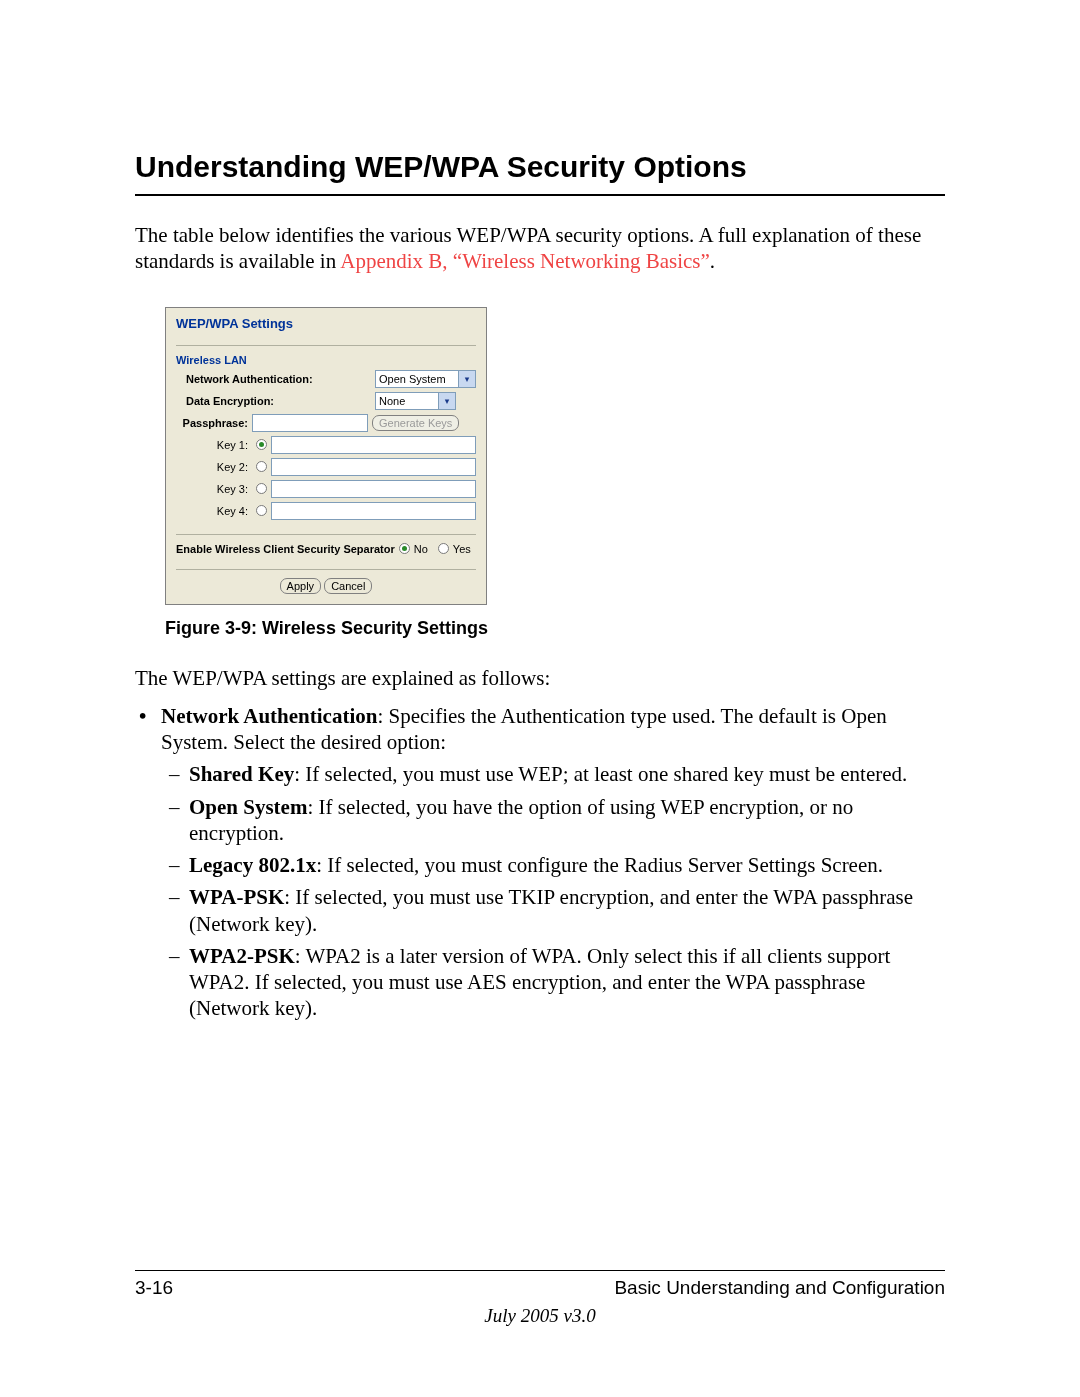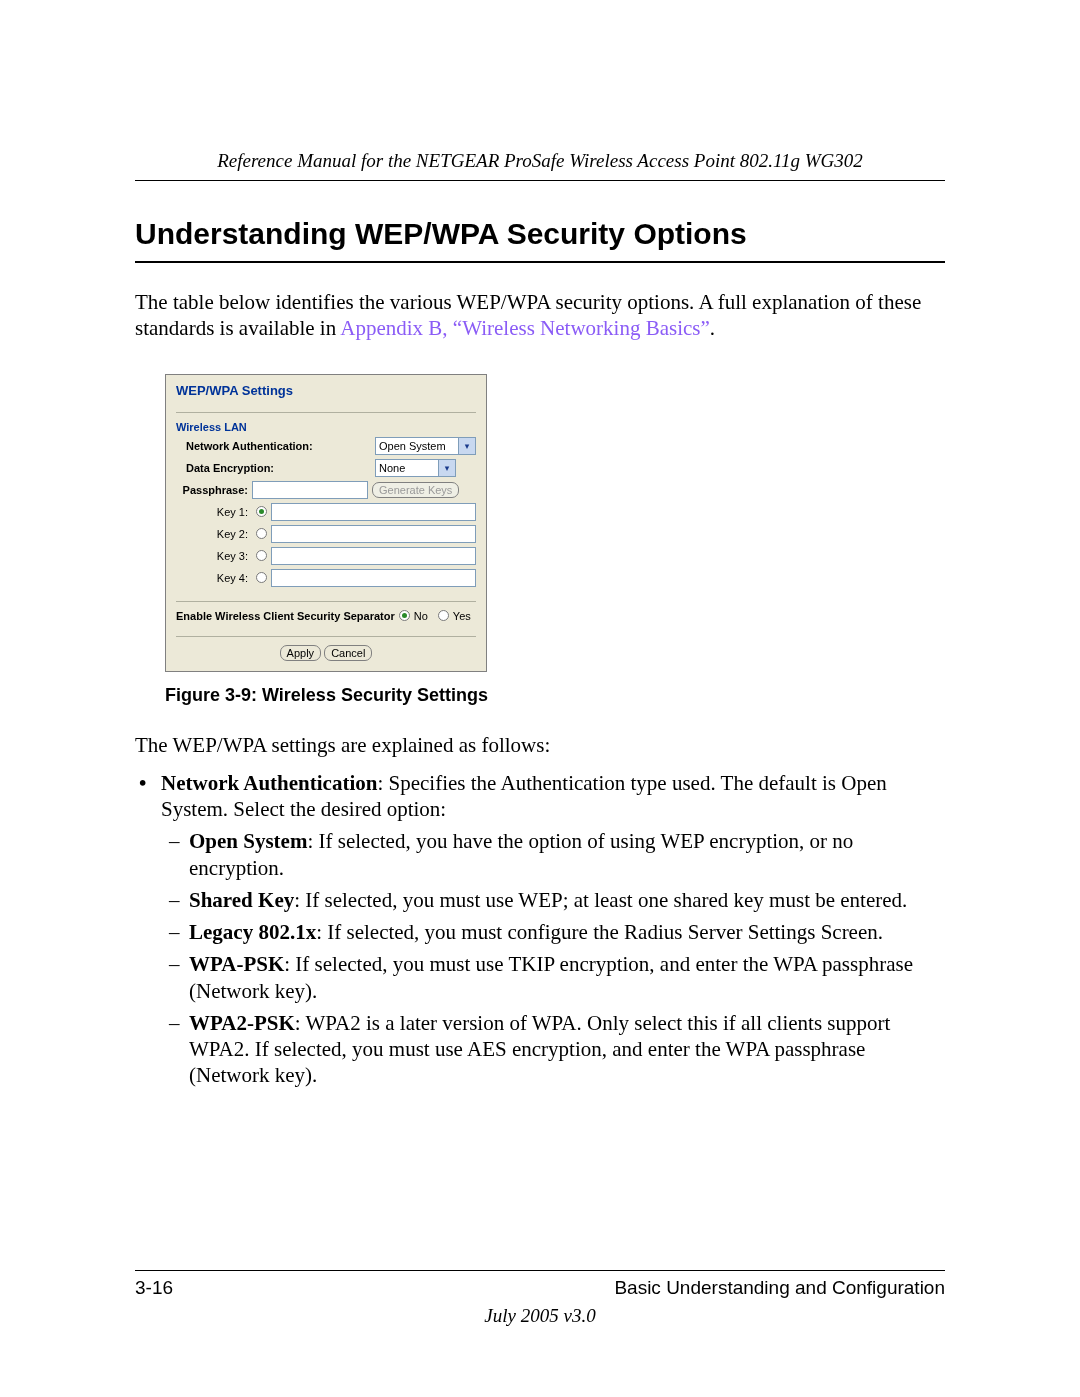--- a/index.html
+++ b/index.html
@@ -1,20 +1,20 @@
 <!DOCTYPE html>
 <html><head>
 <meta charset="utf-8">
 <style>
   html,body{margin:0;padding:0;background:#fff;font-family:"Times New Roman",Times,serif;color:#000}
   .page{width:1080px;height:1397px;position:relative;margin:0 auto;box-sizing:border-box;padding:150px 135px 0 135px}
   .run-head{font-style:italic;font-size:19px;text-align:center;border-bottom:1.5px solid #000;padding-bottom:8px;margin-bottom:36px}
   h1{font-family:Arial,Helvetica,sans-serif;font-weight:bold;font-size:30px;margin:0 0 6px 0;border-bottom:2px solid #000;padding-bottom:10px}
   p.body{font-size:21px;line-height:1.25;margin:26px 0 0 0}
-  a.link{color:#8b5cf6;text-decoration:none}
+  a.link{color:#ef4444;text-decoration:none}
   .figure-wrap{margin:32px 0 8px 30px}
   .caption{font-family:Arial,Helvetica,sans-serif;font-weight:bold;font-size:18px;margin:13px 0 0 0}
   
   .panel{width:300px;border:1px solid #808080;background:#ece9d8;font-family:Tahoma,Arial,sans-serif;font-size:11px;padding:6px 10px 10px 10px;position:relative;color:#000}
   .panel-title{color:#003399;font-weight:bold;font-size:13px;padding:2px 0 0 0}
   .hr-line{border:none;border-top:1px solid #b0b0a0;margin:14px 0 8px 0}
   .sec-title{color:#003399;font-weight:bold;margin:2px 0 4px 0}
   .row{display:flex;align-items:center;margin:4px 0;gap:4px}
   .lbl{font-weight:bold}
   .lbl-ind{padding-left:10px}
@@ -38,21 +38,20 @@
   
   .foot{position:absolute;left:135px;right:135px;bottom:70px}
   .foot-line{border-top:1.5px solid #000;padding-top:6px;display:flex;justify-content:space-between;font-size:19px;font-family:Arial,Helvetica,sans-serif}
   .foot-date{text-align:center;font-style:italic;font-family:"Times New Roman",serif;font-size:19px;margin-top:6px}
 </style>
 </head>
 <body>
 
 <div class="page">
 
-  <div class="run-head">Reference Manual for the NETGEAR ProSafe Wireless Access Point 802.11g WG302</div>
 
   <h1>Understanding WEP/WPA Security Options</h1>
 
   <p class="body">
     <span>The table below identifies the various WEP/WPA security options. A full explanation of these standards is available in </span><a href="#" class="link">Appendix B, “Wireless Networking Basics”</a><span>.</span>
   </p>
 
   <div class="figure-wrap">
     <div class="panel">
       <div class="panel-title">WEP/WPA Settings</div>
@@ -126,22 +125,22 @@
 
     <div class="caption">Figure 3-9: Wireless Security Settings</div>
   </div>
 
   <p class="body" style="margin-top:26px">The WEP/WPA settings are explained as follows:</p>
 
   <ul class="bullets">
     <li>
       <b>Network Authentication</b><span>: Specifies the Authentication type used. The default is Open System. Select the desired option:</span>
       <ul class="dashes">
+        <li><b>Shared Key</b><span>: If selected, you must use WEP; at least one shared key must be entered.</span></li>
         <li><b>Open System</b><span>: If selected, you have the option of using WEP encryption, or no encryption.</span></li>
-        <li><b>Shared Key</b><span>: If selected, you must use WEP; at least one shared key must be entered.</span></li>
         <li><b>Legacy 802.1x</b><span>: If selected, you must configure the Radius Server Settings Screen.</span></li>
         <li><b>WPA-PSK</b><span>: If selected, you must use TKIP encryption, and enter the WPA passphrase (Network key).</span></li>
         <li><b>WPA2-PSK</b><span>: WPA2 is a later version of WPA. Only select this if all clients support WPA2. If selected, you must use AES encryption, and enter the WPA passphrase (Network key).</span></li>
       </ul>
     </li>
   </ul>
 
   <div class="foot">
     <div class="foot-line">
       <span>3-16</span>

